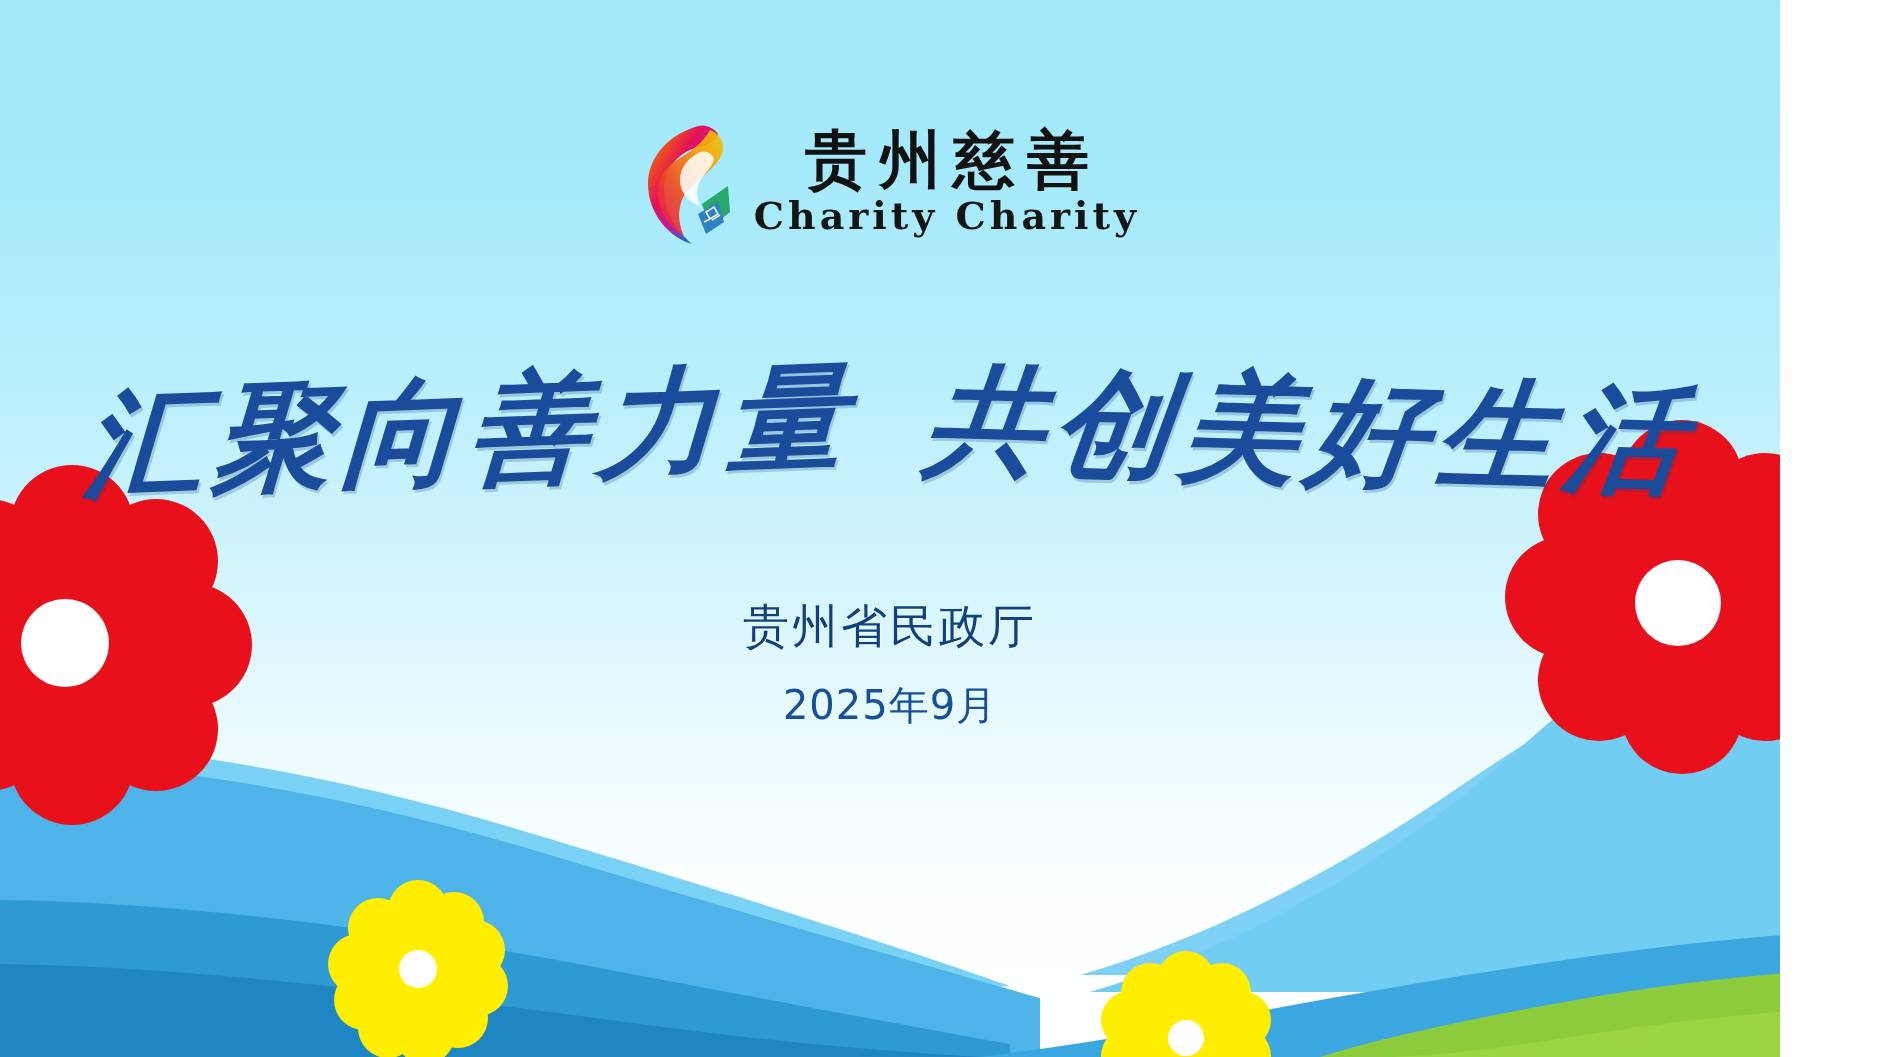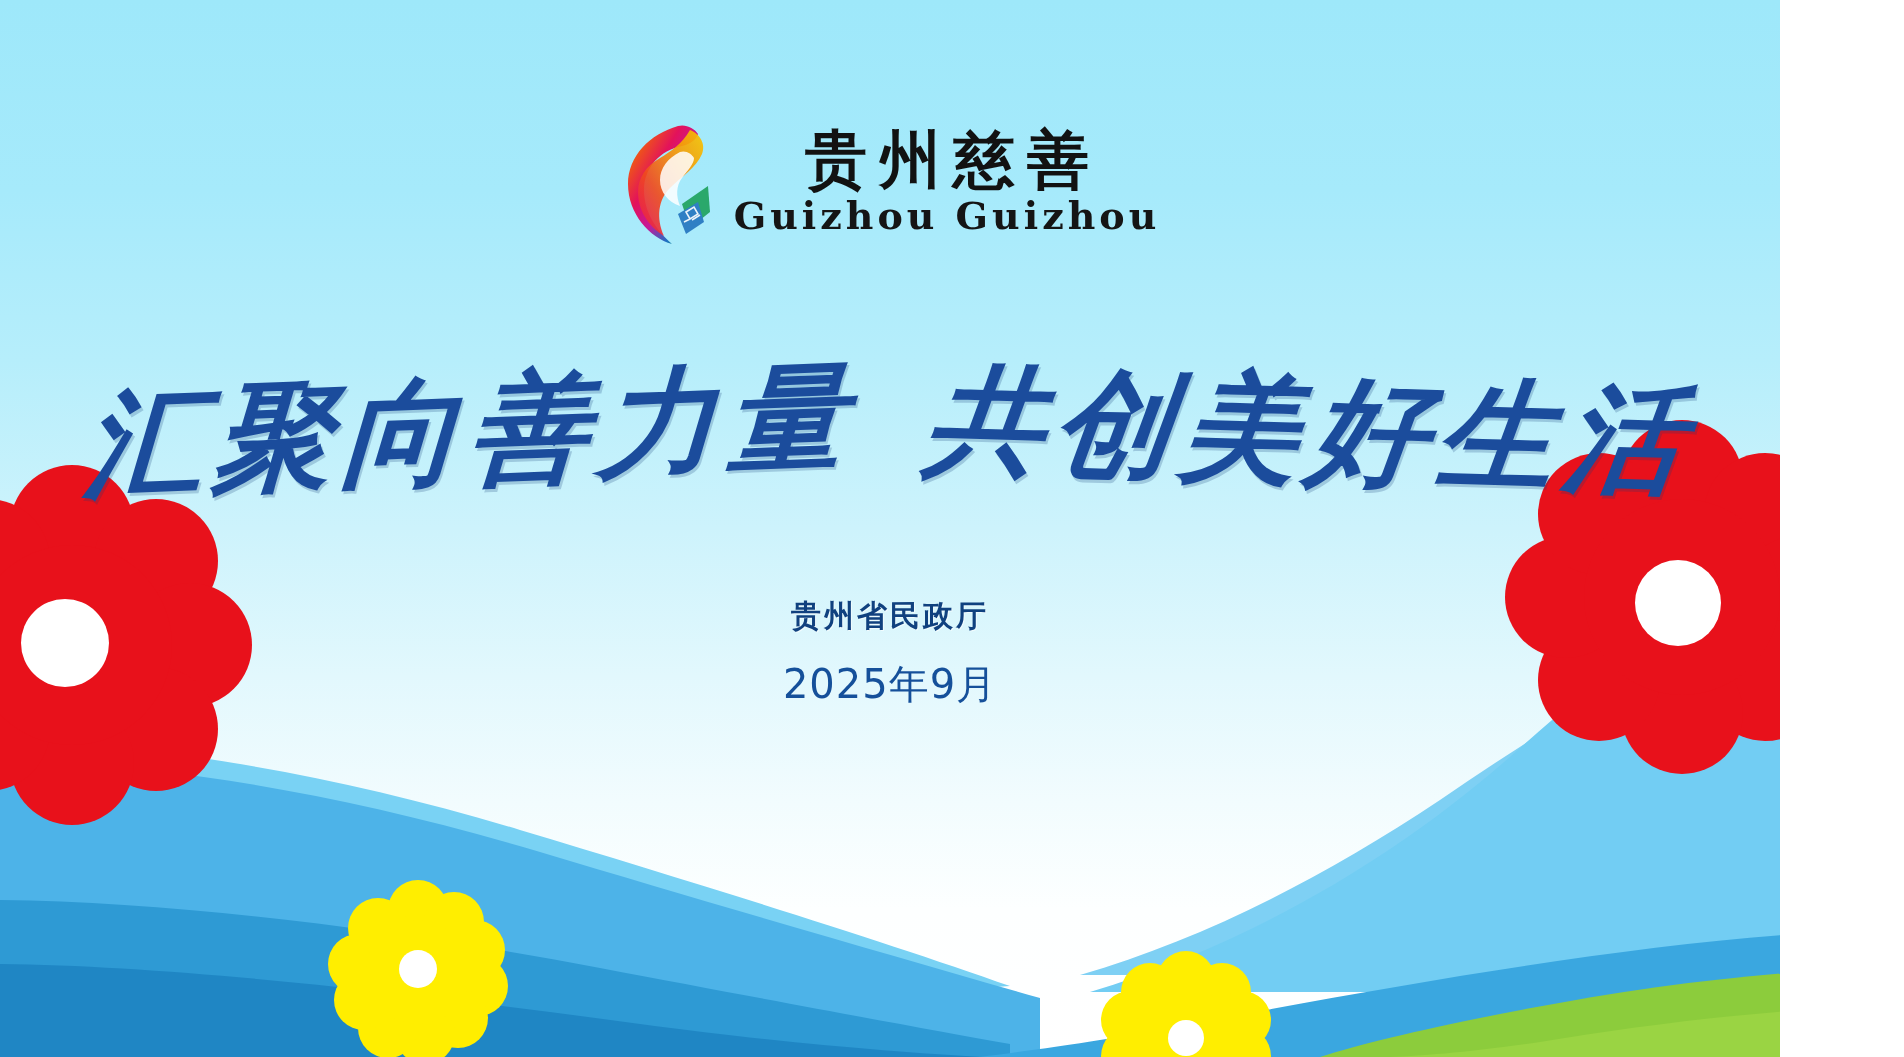--- a/index.html
+++ b/index.html
@@ -51,21 +51,21 @@
   .slogan .part-a{transform:skewX(-5deg) rotate(-2.2deg);}
   .slogan .part-b{transform:skewX(-5deg) rotate(1.6deg);}
 
   
   .issuer-block{
     position:absolute;left:0;right:0;top:596px;
     display:flex;flex-direction:column;align-items:center;
   }
   .issuer{
     font-family:"DejaVu Sans","Liberation Sans",sans-serif;
-    font-size:30px;font-weight:700;color:#10417f;
+    font-size:46px;font-weight:400;color:#10417f;
     letter-spacing:3px;white-space:nowrap;
     text-shadow:1px 1px 0 rgba(255,255,255,.6);
   }
   .date{
     margin-top:20px;
     font-family:"DejaVu Sans","Liberation Sans",sans-serif;
     font-size:40px;font-weight:400;color:#15509a;
     letter-spacing:1px;white-space:nowrap;
   }
 </style>
@@ -205,21 +205,21 @@
       <path d="M62 86 L88 68 L90 94 L70 110 Z" fill="#2aa86b"></path>
       <path d="M58 96 L78 84 L84 104 L66 116 Z" fill="#2f7fc4"></path>
       <g stroke="#ffffff" stroke-width="1.6" fill="none" opacity="0.9">
         <path d="M66 94 l8 -5 4 7 -8 5 z"></path>
         <path d="M72 102 l8 -5"></path>
         <path d="M64 104 l6 -3"></path>
       </g>
     </svg>
     <div class="logo-text">
       <div class="logo-cn">贵州慈善</div>
-      <div class="logo-en">Guizhou Guizhou</div>
+      <div class="logo-en">Charity Charity</div>
     </div>
   </div>
 
   <div class="slogan">
     <span class="part-a">汇聚向善力量</span>
     <span class="part-b">共创美好生活</span>
   </div>
 
   <div class="issuer-block">
     <div class="issuer">贵州省民政厅</div>

